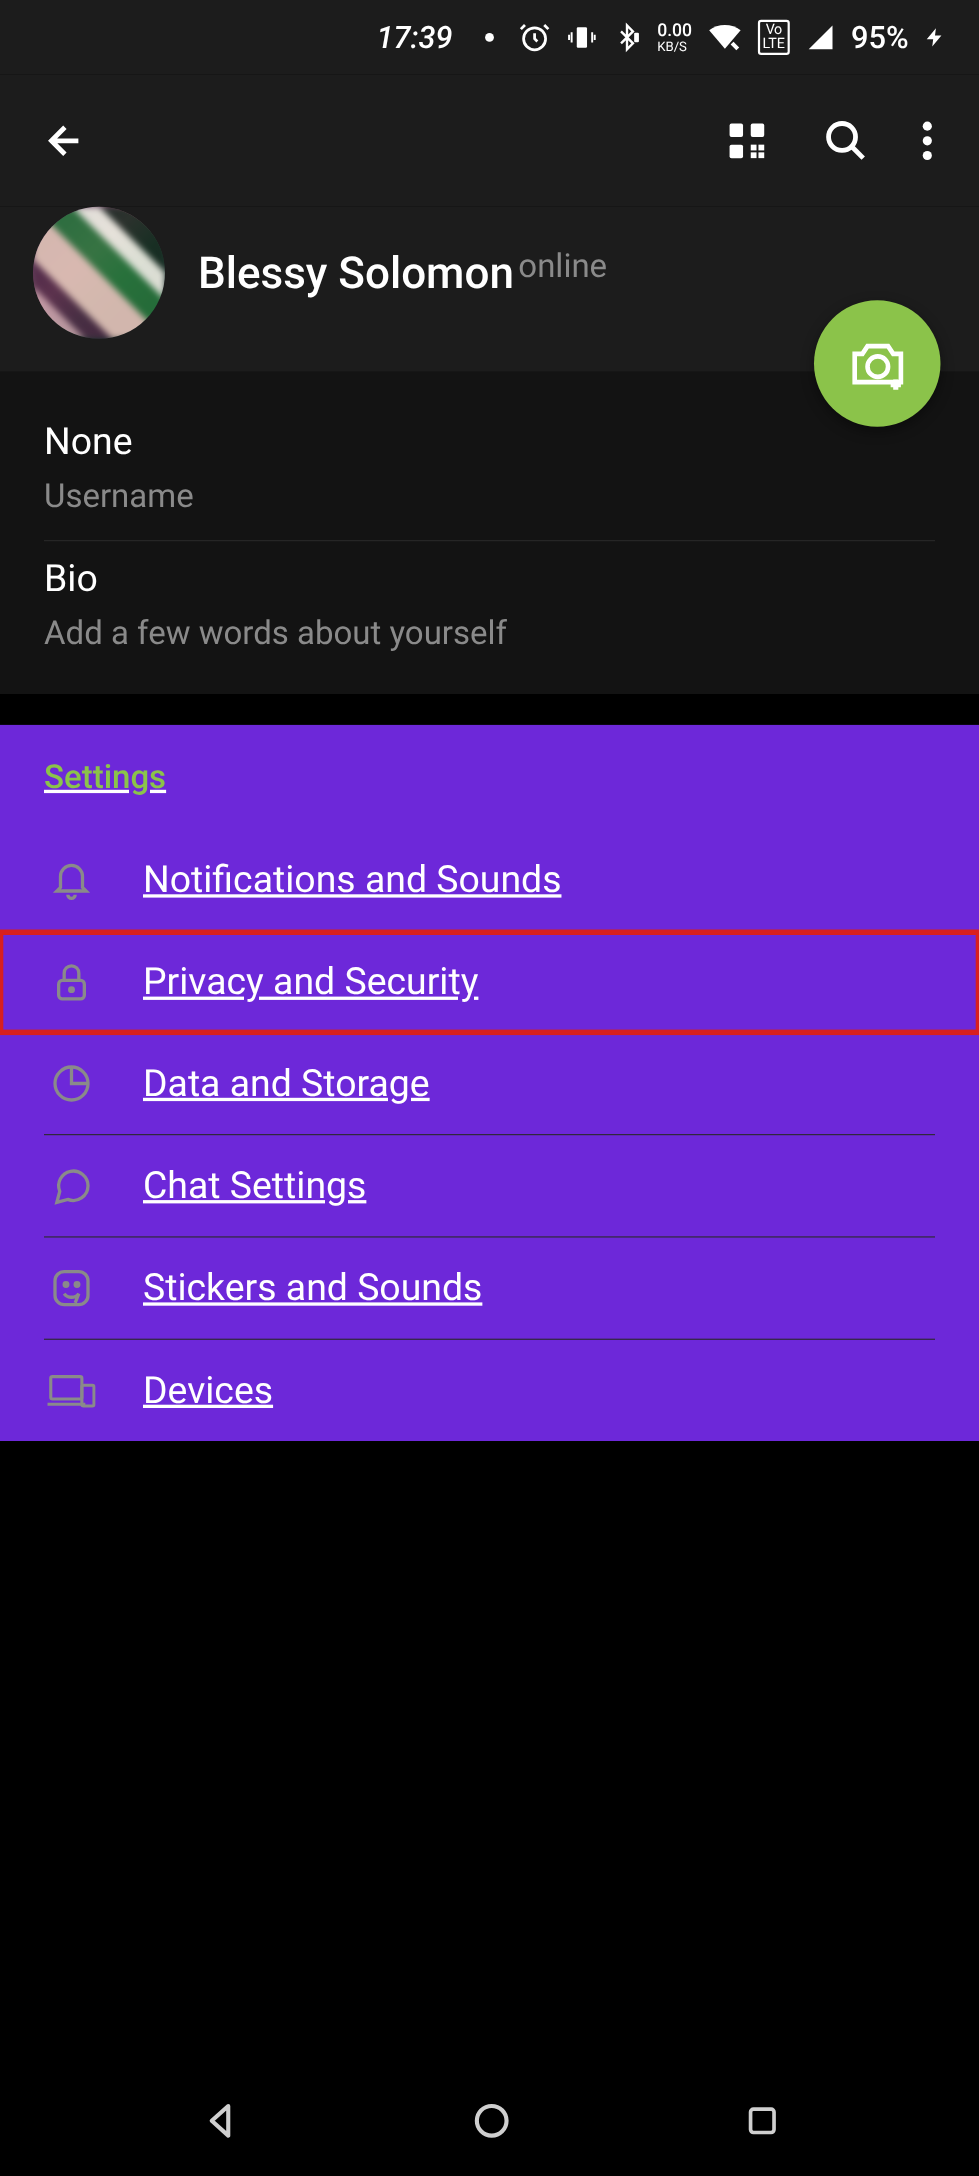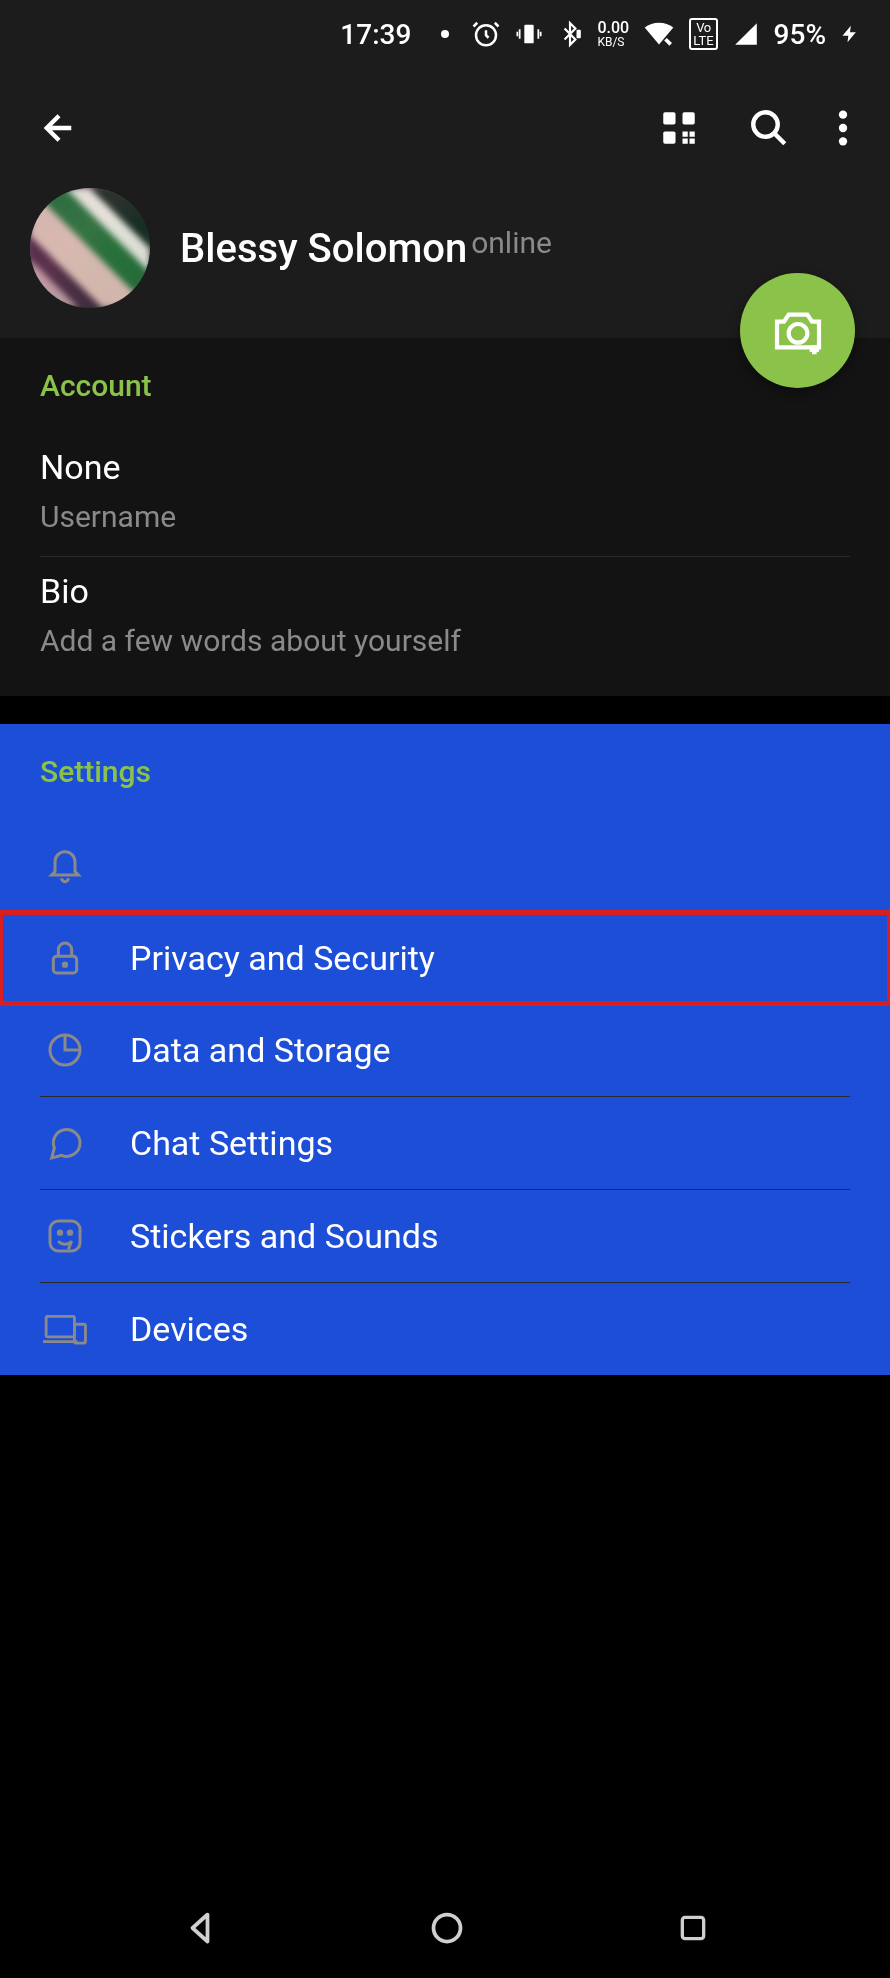--- a/index.html
+++ b/index.html
@@ -16,21 +16,21 @@
       height: 68px;
       background: #1c1c1c;
       display: flex;
       align-items: center;
       justify-content: flex-end;
       padding: 0 30px;
       gap: 14px;
       font-size: 28px;
       color: #fff;
     }
-    .status-time { margin-right: 8px; font-weight: 500; }
+    .status-time { margin-right: 8px; font-weight: 500; font-style: italic; }
     .status-dot { width: 8px; height: 8px; background: #fff; border-radius: 50%; margin: 0 8px; }
     .status-icon { display: flex; align-items: center; }
     .kbs { font-size: 14px; line-height: 1; }
     .lte-box { border: 2px solid #fff; padding: 1px 2px; font-size: 13px; line-height: 1; text-align: center; border-radius: 3px; }
     .battery-pct { font-size: 28px; font-weight: 500; }
     
     .toolbar {
       height: 120px;
       background: #1c1c1c;
       display: flex;
@@ -134,22 +134,23 @@
       content: '';
       position: absolute;
       inset: 0;
       background: repeating-linear-gradient(90deg, #fff 0 8px, #222 8px 14px, #fff 14px 22px, #111 22px 28px),
                   repeating-linear-gradient(0deg, #fff 0 6px, #222 6px 12px, #fff 12px 20px);
       background-blend-mode: difference;
       filter: blur(1.5px) contrast(1.5);
     }
     
     .settings-list {
-      background: #1d4ed8;
+      background: #6d28d9;
       padding: 30px 40px 0 40px;
+      text-decoration: underline;
     }
     .settings-item {
       display: flex;
       align-items: center;
       gap: 40px;
       padding: 26px 0;
       border-bottom: 1px solid #2a2a2a;
       position: relative;
     }
     .settings-item:first-of-type { border-top: none; }
@@ -284,21 +285,20 @@
   <div class="fab">
     <svg width="56" height="56" viewBox="0 0 24 24" fill="none" stroke="#fff" stroke-width="1.8">
         <path d="M3 8h3l2-3h8l2 3h3v11H3V8z"></path>
         <circle cx="12" cy="13" r="4"></circle>
         <path d="M19 18v4M17 20h4" stroke-width="2"></path>
       </svg>
   </div>
 </div>
 
 <div class="section">
-  <div class="section-title">Account</div>
   <div class="account-item">
     <div class="account-value">None</div>
     <div class="account-label">Username</div>
   </div>
   <div class="account-item">
     <div class="account-value">Bio</div>
     <div class="account-label">Add a few words about yourself</div>
   </div>
 </div>
 
@@ -306,20 +306,21 @@
 
 <div class="settings-list">
   <div class="section-title">Settings</div>
 
   <div class="settings-item">
     <div class="settings-icon">
       <svg width="40" height="40" viewBox="0 0 24 24" fill="none" stroke="#8a8a8a" stroke-width="1.8">
           <path d="M18 16v-6a6 6 0 10-12 0v6l-2 2h16l-2-2zM10 20a2 2 0 004 0"></path>
         </svg>
     </div>
+    <div class="settings-label">Notifications and Sounds</div>
   </div>
 
   <div class="settings-item highlighted">
     <div class="settings-icon">
       <svg width="40" height="40" viewBox="0 0 24 24" fill="none" stroke="#8a8a8a" stroke-width="1.8">
           <rect x="5" y="11" width="14" height="10" rx="2"></rect>
           <path d="M8 11V7a4 4 0 018 0v4"></path>
           <circle cx="12" cy="16" r="1" fill="#8a8a8a"></circle>
         </svg>
     </div>

